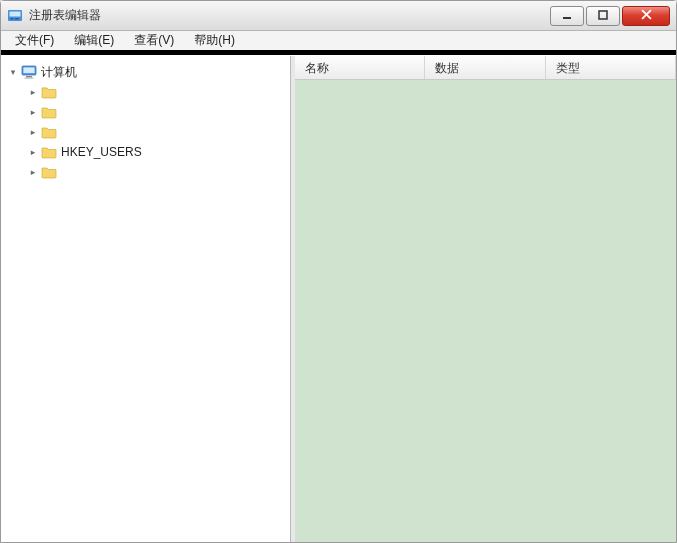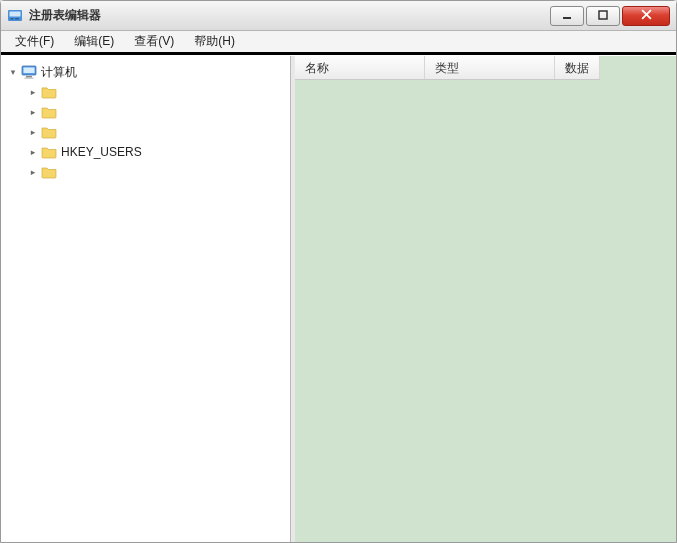--- a/index.html
+++ b/index.html
@@ -33,21 +33,20 @@
   }
   .titlebar .app-icon {
     width: 16px; height: 16px;
     margin-right: 6px;
     display: flex; align-items: center; justify-content: center;
   }
   .titlebar .title {
     font-size: 12px;
     color: #333;
     flex: 0 0 auto;
-    font-weight: bold;
   }
   .titlebar .spacer { flex: 1 1 auto; }
   .win-btns { display: flex; gap: 0; }
   .win-btn {
     width: 34px; height: 20px;
     border: 1px solid #8a8a8a;
     border-radius: 3px;
     margin-left: 2px;
     display: flex; align-items: center; justify-content: center;
     background: linear-gradient(to bottom,#fdfdfd,#e1e1e1);
@@ -58,21 +57,21 @@
     width: 48px;
     background: linear-gradient(to bottom,#f08d84,#d9402f 45%,#c42b1c);
     border-color: #a02015;
     color: #fff;
   }
   .win-btn .glyph { line-height: 1; }
   
   .menubar {
     height: 24px;
     background: #f4f4f4;
-    border-bottom: 3px solid #000000;
+    border-bottom: 5px solid #000000;
     display: flex;
     align-items: stretch;
     padding: 0 4px;
   }
   .menu-item {
     padding: 4px 10px;
     color: #222;
     display: flex; align-items: center;
   }
   
@@ -90,21 +89,21 @@
     padding: 6px 4px;
   }
   .splitter {
     width: 4px;
     background: #e8e8e8;
     cursor: col-resize;
   }
   .list-pane {
     flex: 1 1 auto;
     display: flex;
-    flex-direction: row;
+    flex-direction: column;
     background: #d0e3ce; 
   }
   .list-header {
     height: 24px;
     background: linear-gradient(to bottom,#fdfdfd,#ececec);
     border-bottom: 1px solid #c9c9c9;
     display: flex;
   }
   .list-header .col {
     padding: 4px 10px;
@@ -259,20 +258,20 @@
           </div>
         </div>
       </div>
     </div>
 
     <div class="splitter"></div>
 
     <div class="list-pane">
       <div class="list-header">
         <div class="col col-name"><span>名称</span></div>
+        <div class="col col-data"><span>数据</span></div>
         <div class="col col-type"><span>类型</span></div>
-        <div class="col col-data"><span>数据</span></div>
       </div>
       <div class="list-body"></div>
     </div>
   </div>
 
 </div>
 
 </body></html>

